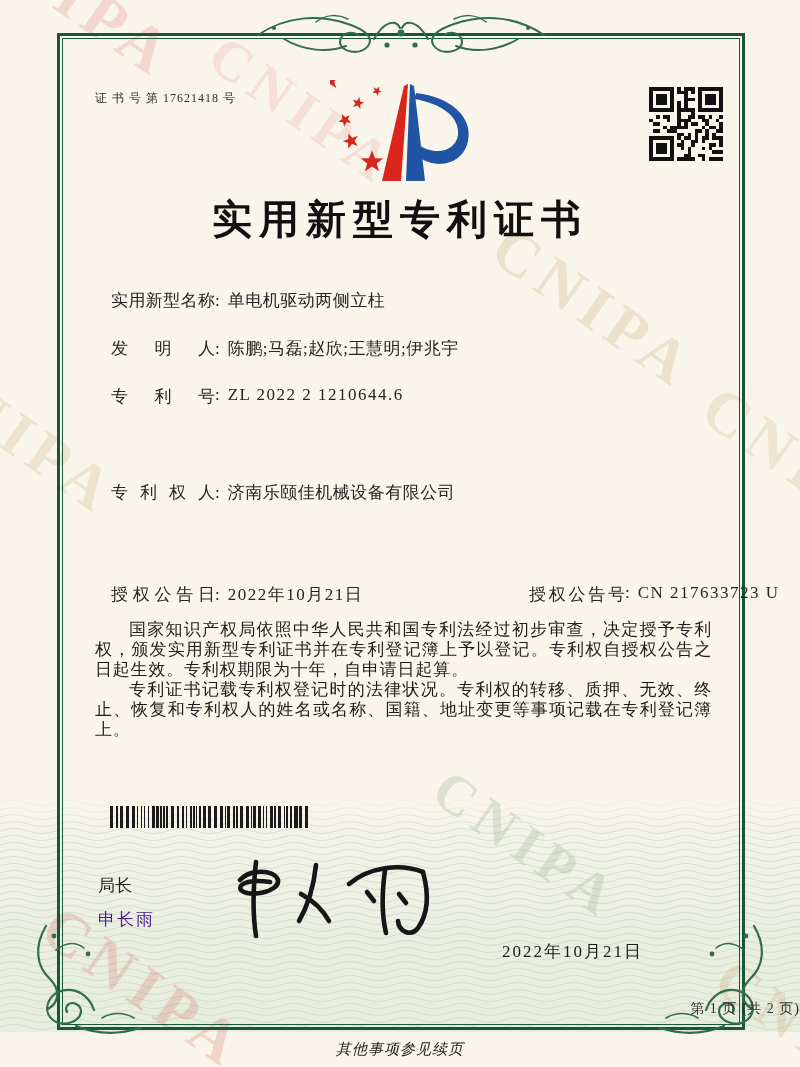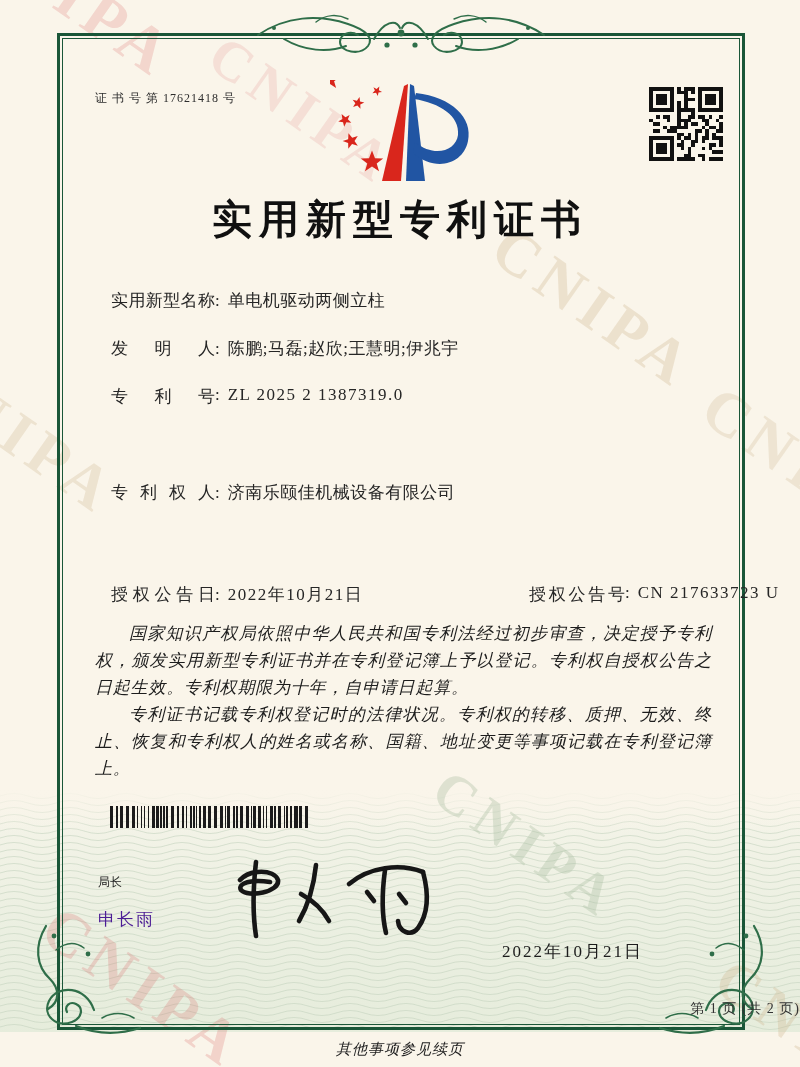--- a/index.html
+++ b/index.html
@@ -32,25 +32,25 @@
   
   .row{position:absolute;left:95px;font-size:17px;color:#262626;white-space:nowrap;margin-left:16px;}
   .flabel{display:inline-block;width:104px;text-align:justify;text-align-last:justify;vertical-align:top;}
   .colon{display:inline-block;margin-right:8px;}
   .fvalue{letter-spacing:0.5px;}
   .fvalue.num{letter-spacing:1.5px;}
   .addr{white-space:normal;display:inline-block;width:512px;vertical-align:top;line-height:28px;}
   .grant2{position:absolute;left:418px;top:0;}
   
   .paras{position:absolute;left:95px;top:620px;width:617px;font-size:17px;
-    line-height:27px;font-style:italic;color:#1d1d1d;letter-spacing:0.8px;text-align:justify;}
+    line-height:20px;color:#1d1d1d;letter-spacing:0.8px;text-align:justify;}
   .paras p{margin:0;text-indent:2em;}
   
   .barcode{position:absolute;left:110px;top:806px;}
-  .dir-title{position:absolute;left:98px;top:874px;font-size:12px;color:#222;}
+  .dir-title{position:absolute;left:98px;top:874px;font-size:17px;color:#222;}
   .dir-name{position:absolute;left:98px;top:908px;font-size:17px;color:#4c1d95;letter-spacing:2px;}
   .sig{position:absolute;left:228px;top:850px;}
   .issue-date{position:absolute;left:502px;top:940px;font-size:17px;letter-spacing:2px;color:#1c1c1c;}
   .page-info{position:absolute;left:0;right:0;top:1000px;text-align:right;font-size:14px;color:#333;letter-spacing:1px;}
   .cont-note{position:absolute;left:0;right:0;top:1040px;text-align:center;font-size:15px;font-style:italic;color:#222;letter-spacing:1px;}
 </style>
 </head>
 <body>
 
 <div class="page">
@@ -301,21 +301,21 @@
 
   <div class="title">实用新型专利证书</div>
 
   <div class="row" style="top:289px;">
     <span class="flabel">实用新型名称</span><span class="colon">:</span><span class="fvalue">单电机驱动两侧立柱</span>
   </div>
   <div class="row" style="top:337px;">
     <span class="flabel">发明人</span><span class="colon">:</span><span class="fvalue">陈鹏;马磊;赵欣;王慧明;伊兆宇</span>
   </div>
   <div class="row" style="top:385px;">
-    <span class="flabel">专利号</span><span class="colon">:</span><span class="fvalue num">ZL 2025 2 1387319.0</span>
+    <span class="flabel">专利号</span><span class="colon">:</span><span class="fvalue num">ZL 2022 2 1210644.6</span>
   </div>
   <div class="row" style="top:481px;">
     <span class="flabel">专利权人</span><span class="colon">:</span><span class="fvalue">济南乐颐佳机械设备有限公司</span>
   </div>
   <div class="row" style="top:583px;width:617px;">
     <span class="flabel">授权公告日</span><span class="colon">:</span><span class="fvalue num">2022年10月21日</span>
     <span class="grant2">
       <span class="flabel" style="width:96px;">授权公告号</span><span class="colon">:</span><span class="fvalue num">CN 217633723 U</span>
     </span>
   </div>

